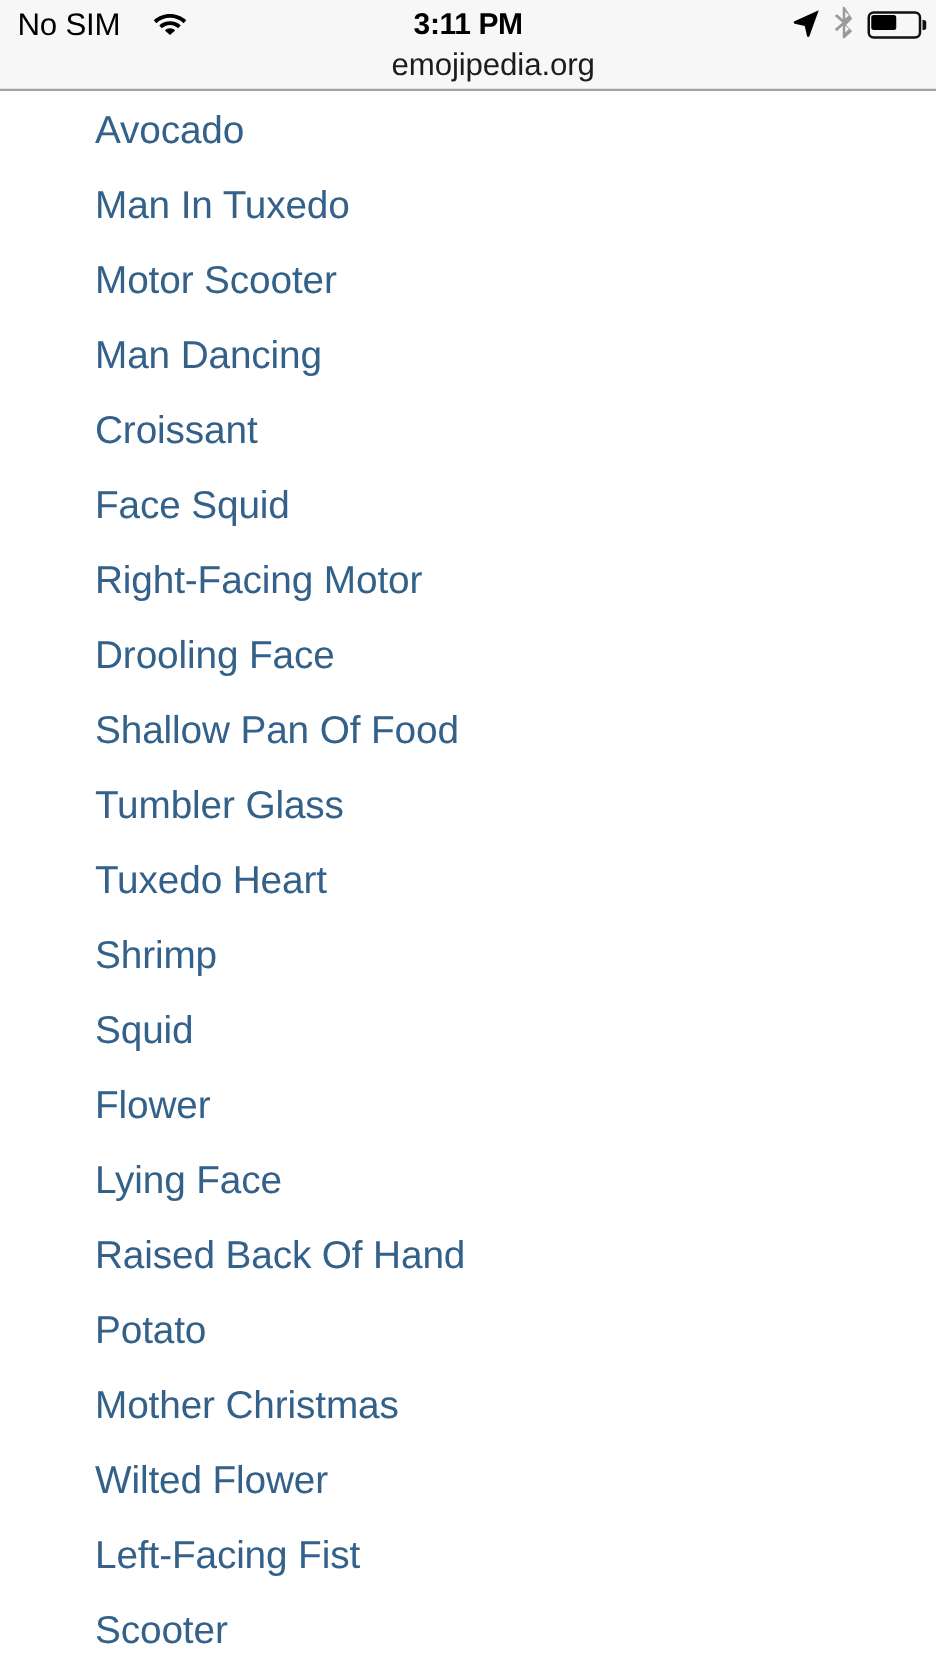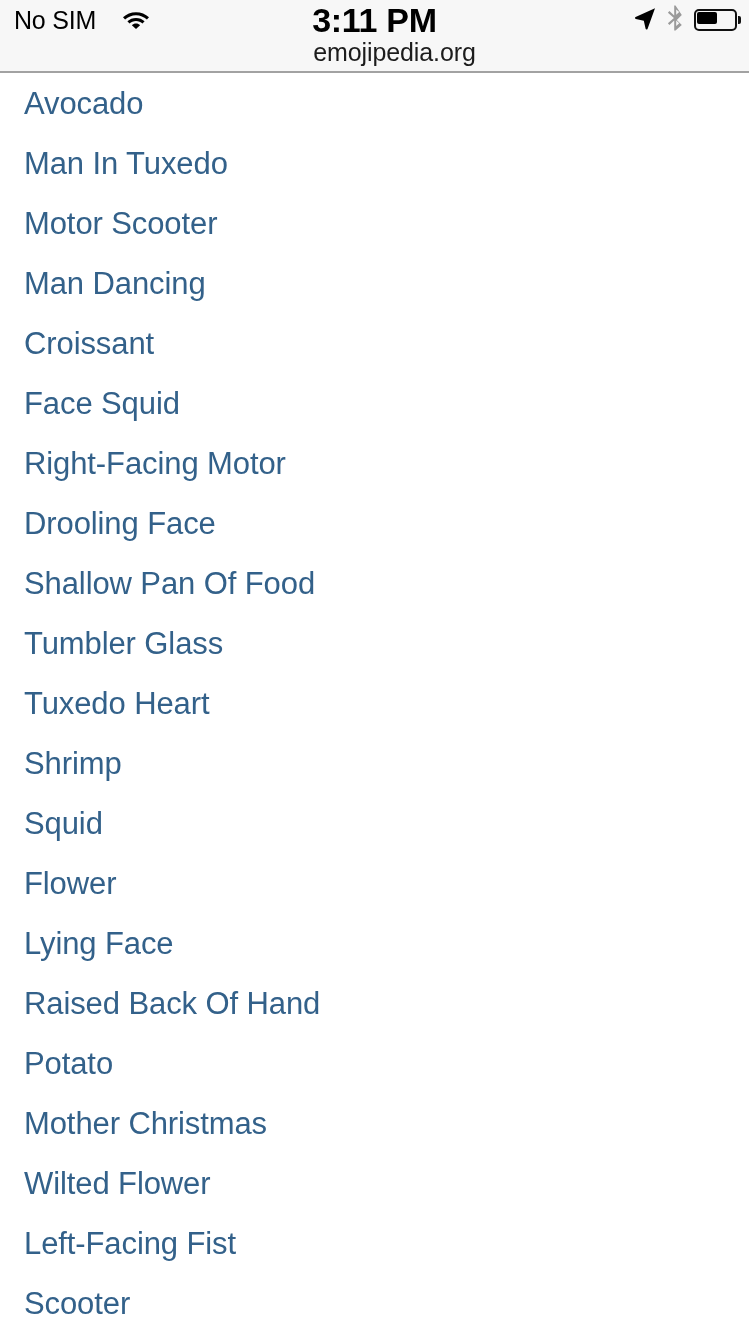--- a/index.html
+++ b/index.html
@@ -52,21 +52,21 @@
     position: absolute;
     left: 0; right: 0;
     top: 0;
     height: 40px;
     display: flex;
     align-items: center;
     justify-content: center;
     pointer-events: none;
   }
   .clock {
-    font-size: 34px;
+    font-size: 24px;
     font-weight: bold;
     color: #000000;
     letter-spacing: -0.3px;
     line-height: 1;
   }
 
   .status-right {
     position: absolute;
     right: 8px;
     top: 0;
@@ -132,21 +132,21 @@
   }
   .link-list {
     list-style: none;
     margin: 0;
     padding: 0;
   }
   .link-row {
     height: 60px;
     display: flex;
     align-items: center;
-    padding-left: 24px;
+    padding-left: 76px;
     box-sizing: border-box;
   }
   .emoji-link {
     font-size: 31px;
     color: #33618a;
     text-decoration: none;
     letter-spacing: -0.1px;
     line-height: 1;
     white-space: nowrap;
   }

